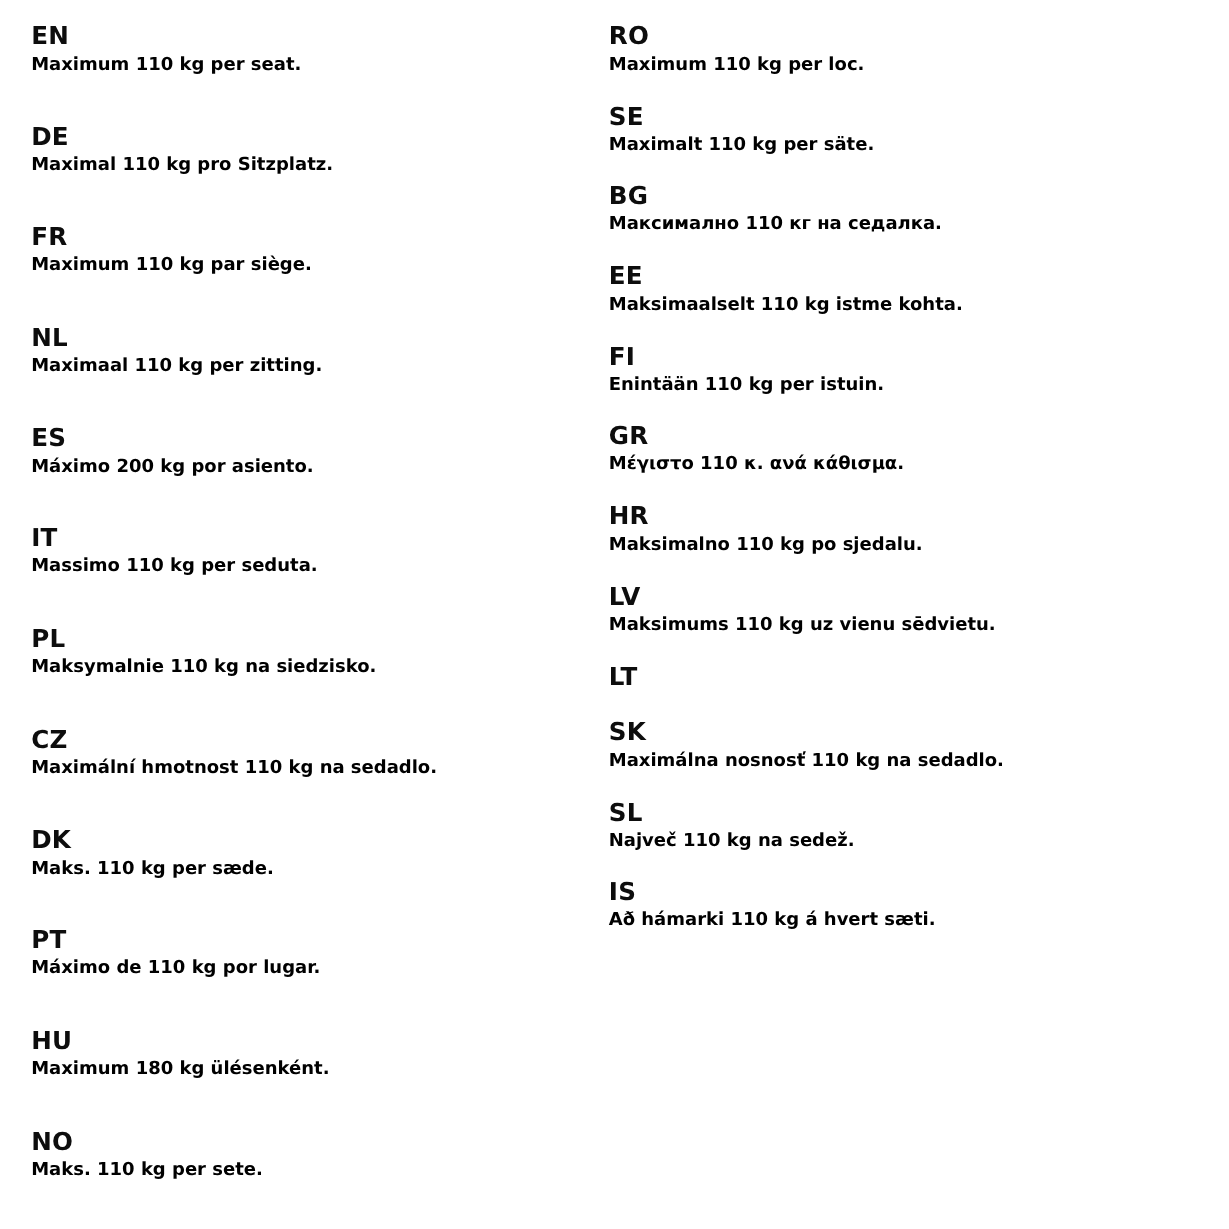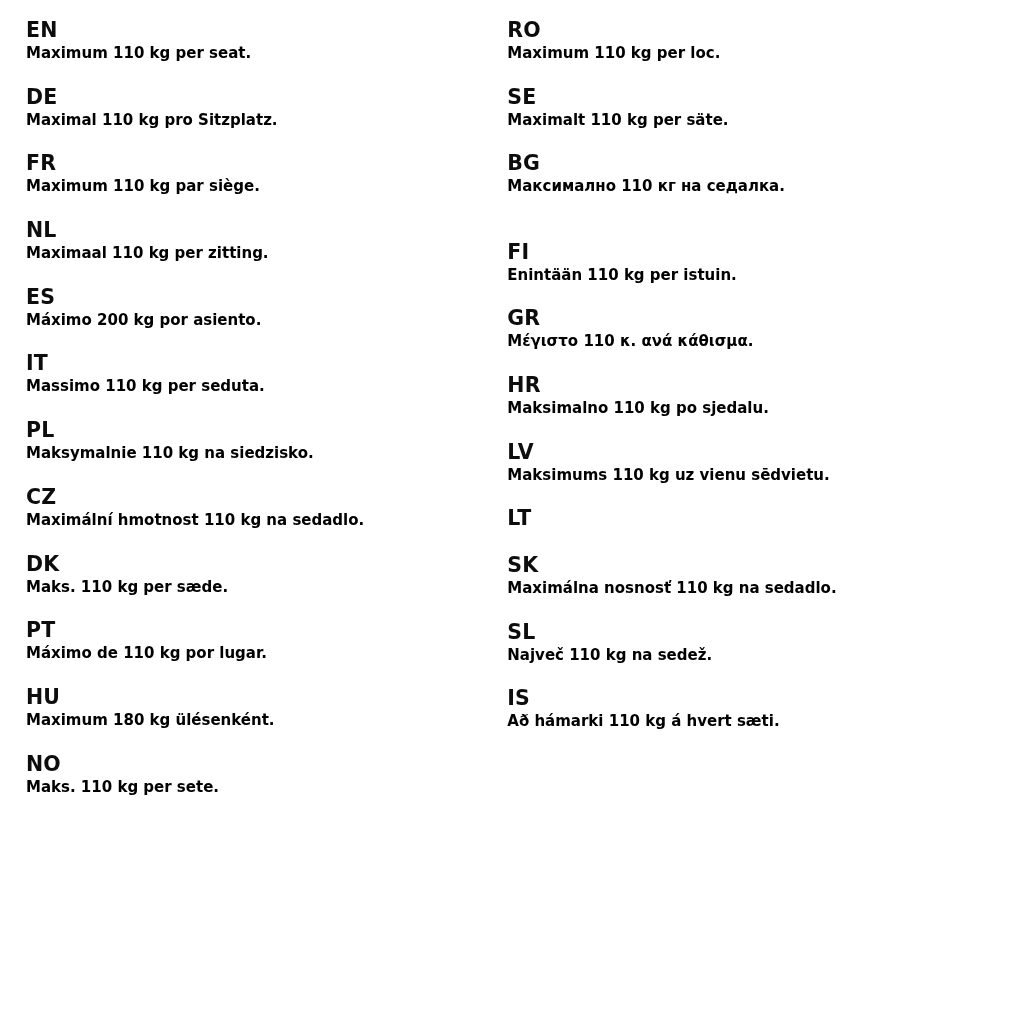--- a/index.html
+++ b/index.html
@@ -24,20 +24,21 @@
     align-items: flex-start;
   }
   .column {
     display: flex;
     flex-direction: column;
     box-sizing: border-box;
   }
   .column.left {
     width: 492px;
     padding-right: 6px;
+    gap: 17px;
   }
   .column.right {
     width: 510px;
     padding-left: 2px;
   }
   .entry {
     margin: 0 0 21.5px 0;
   }
   .entry:last-child {
     margin-bottom: 15px;
@@ -121,20 +122,22 @@
     </div>
     <div class="entry">
       <div class="lang-code">SE</div>
       <div class="lang-text">Maximalt 110 kg per säte.</div>
     </div>
     <div class="entry">
       <div class="lang-code">BG</div>
       <div class="lang-text">Максимално 110 кг на седалка.</div>
     </div>
     <div class="entry">
+      <div class="lang-code">EE</div>
+      <div class="lang-text">Maksimaalselt 110 kg istme kohta.</div>
     </div>
     <div class="entry">
       <div class="lang-code">FI</div>
       <div class="lang-text">Enintään 110 kg per istuin.</div>
     </div>
     <div class="entry">
       <div class="lang-code">GR</div>
       <div class="lang-text">Μέγιστο 110 κ. ανά κάθισμα.</div>
     </div>
     <div class="entry">

